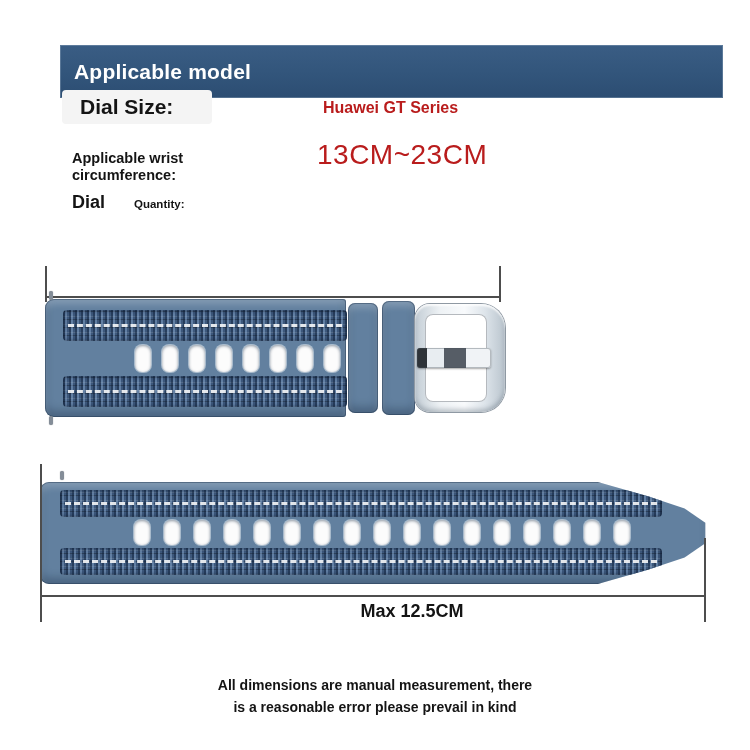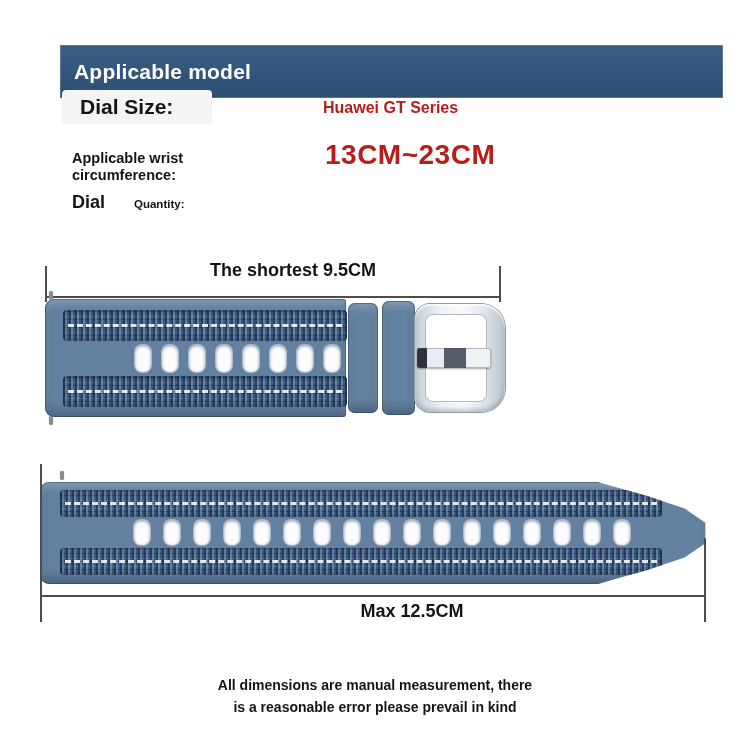--- a/index.html
+++ b/index.html
@@ -16,21 +16,21 @@
 
   
   .spec-label{position:absolute;font-weight:bold;color:#141414;}
   .lbl-dial{left:80px;top:95px;font-size:21px;}
   .lbl-dial-bg{position:absolute;left:62px;top:90px;width:150px;height:34px;background:#f4f4f4;border-radius:4px;}
   .lbl-wrist{left:72px;top:139px;font-size:14.5px;width:140px;line-height:1.18;margin-top:11px;}
   .lbl-heavy{left:72px;top:192px;font-size:18px;}
   .lbl-qty{left:134px;top:198px;font-size:11.5px;}
   .spec-value{position:absolute;color:#b91c1c;}
   .val-dial{left:323px;top:99px;font-size:16px;font-weight:bold;}
-  .val-wrist{left:325px;top:139px;font-size:28px;font-weight:700;letter-spacing:.5px;}
+  .val-wrist{left:317px;top:139px;font-size:28px;font-weight:400;letter-spacing:.5px;}
   .val-weight{left:328px;top:187px;font-size:28px;font-weight:400;letter-spacing:.5px;}
 
   
   .dim-line{position:absolute;border-top:2px solid var(--dim-line,#4d4d4d);height:0;}
   .dim-tick{position:absolute;width:2px;background:var(--dim-line,#4d4d4d);}
   .dim-label{position:absolute;text-align:center;font-weight:bold;font-size:18px;color:#141414;}
   .dim-top-line{left:46px;top:296px;width:454px;}
   .dim-top-tick-l{left:45px;top:266px;height:36px;}
   .dim-top-tick-r{left:499px;top:266px;height:36px;}
   .dim-top-label{left:66px;top:260px;width:454px;}
@@ -105,21 +105,20 @@
   <div class="lbl-dial-bg"></div>
   <div class="spec-label lbl-dial">Dial Size:</div>
   <div class="spec-value val-dial">Huawei GT Series</div>
 
   <div class="spec-label lbl-wrist">Applicable wrist circumference:</div>
   <div class="spec-value val-wrist">13CM~23CM</div>
 
   <div class="spec-label lbl-heavy">Dial</div>
   <div class="spec-label lbl-qty">Quantity:</div>
 
-  <div class="dim-label dim-top-label">The shortest 9.5CM</div>
   <div class="dim-line dim-top-line"></div>
   <div class="dim-tick dim-top-tick-l"></div>
   <div class="dim-tick dim-top-tick-r"></div>
 
   <div class="strap-part short-strap">
     <div class="strap-part short-body">
       <div class="weave sb-band1">
           <div class="stitch"></div>
         </div>
       <div class="weave sb-band2">

